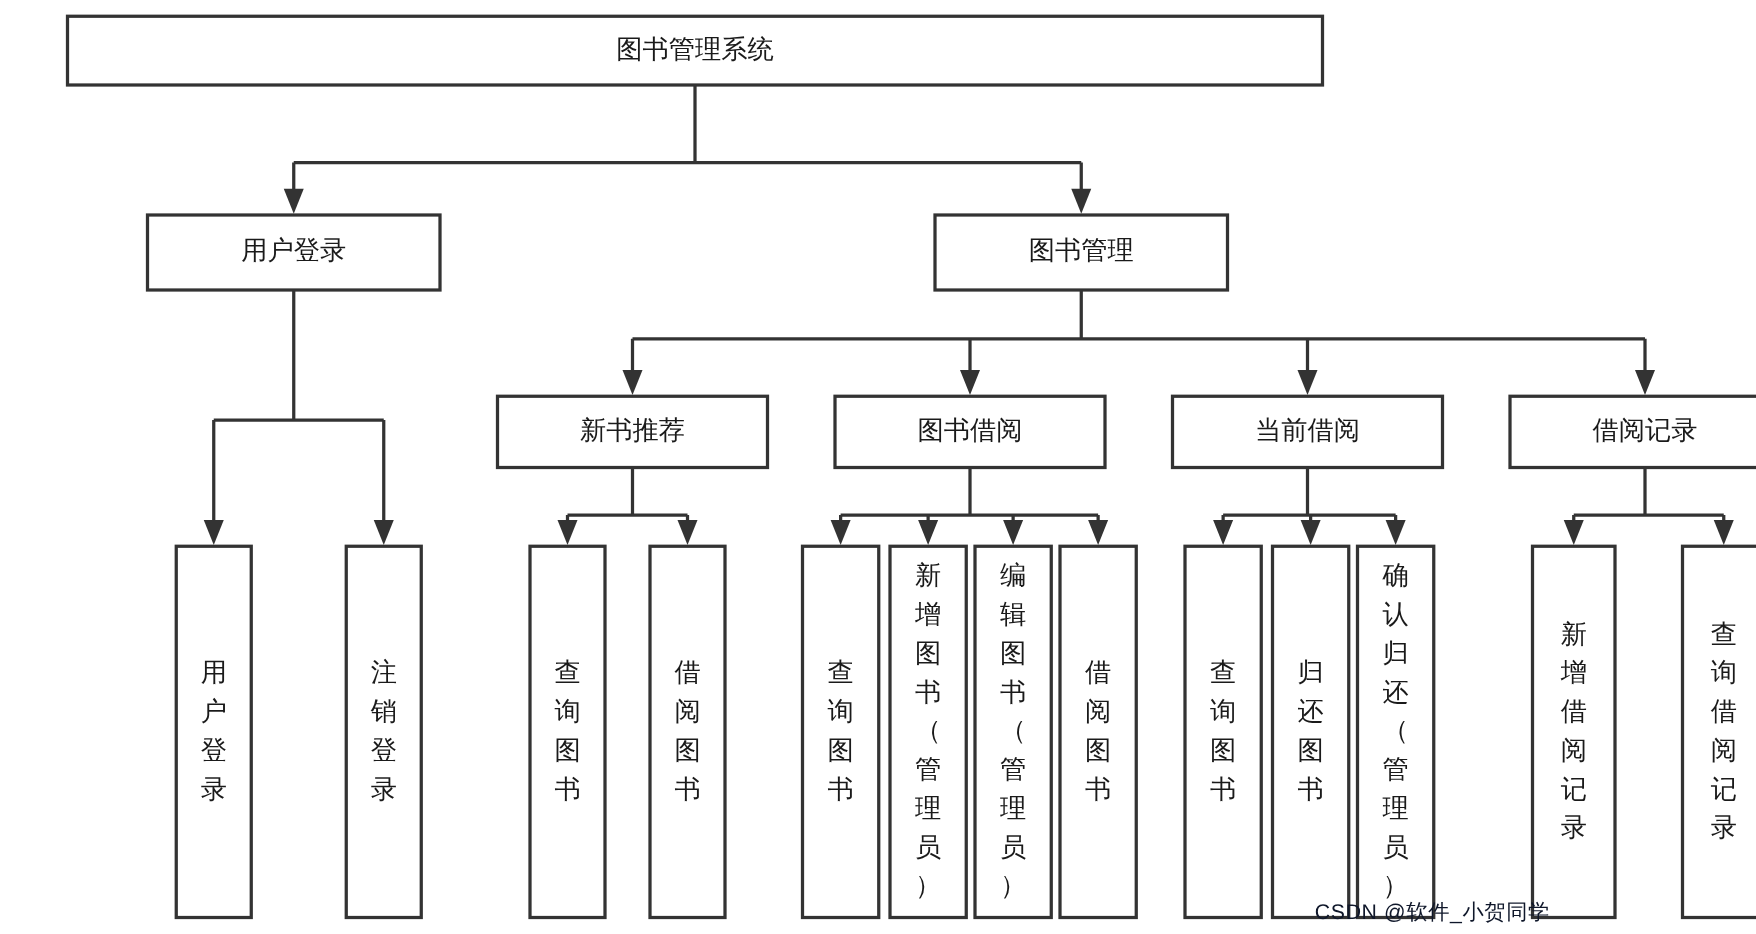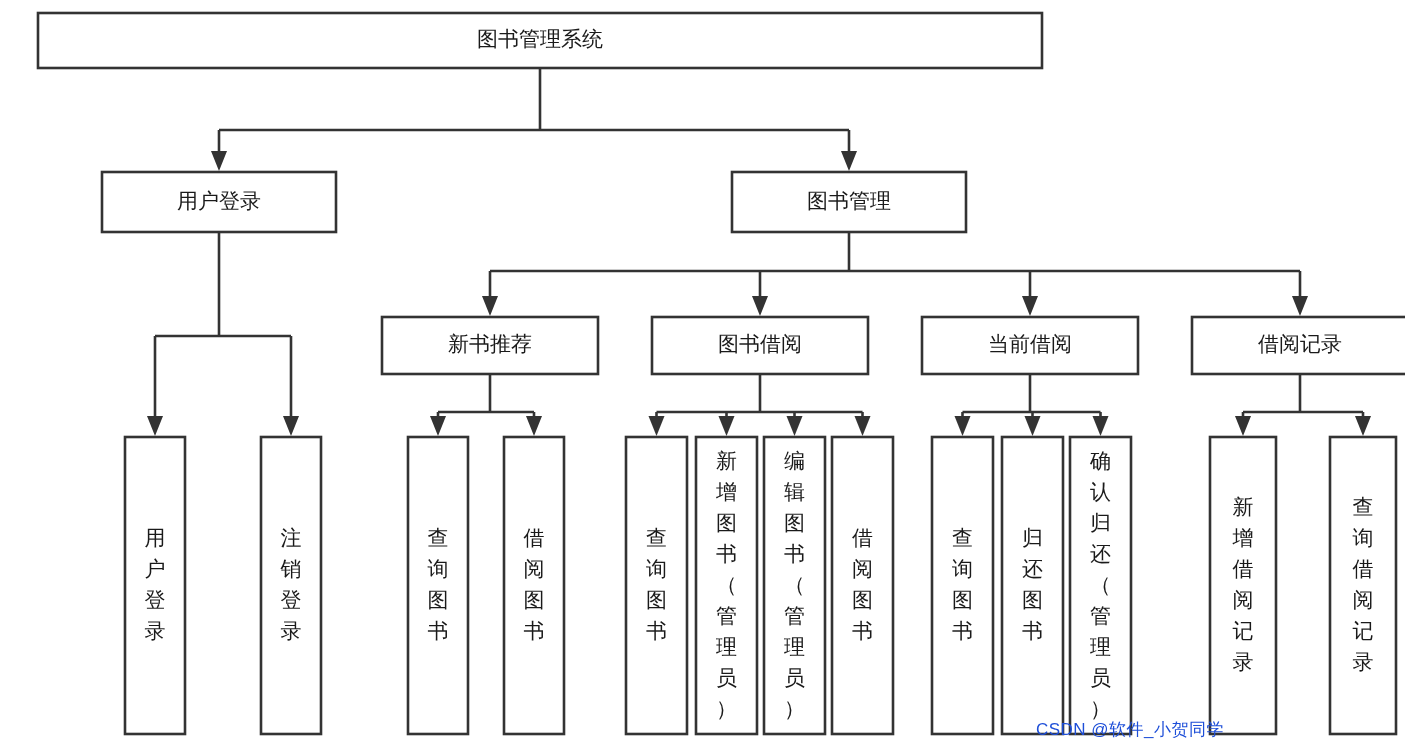--- a/index.html
+++ b/index.html
@@ -9,21 +9,21 @@
   }
   body {
     width: 1405px;
     height: 747px;
     font-family: "Liberation Sans", "DejaVu Sans", sans-serif;
     overflow: hidden;
     position: relative;
   }
   #diagram-root {
     position: absolute;
-    left: 0; top: 0;
+    left: 16px; top: 0;
     width: 1212px;
     height: 747px;
     padding-left: 20px;
   }
   svg.diagram {
     display: block;
     width: 1405px;
     height: 747px;
     background: #ffffff;
   }
@@ -48,21 +48,21 @@
     fill: #1a1a1a;
     text-anchor: middle;
     dominant-baseline: middle;
   }
   .watermark {
     position: absolute;
     right: 8px;
     bottom: 6px;
     font-family: "Liberation Sans", "DejaVu Sans", sans-serif;
     font-size: 17px;
-    color: #1d4ed8;
+    color: #0f172a;
     letter-spacing: 0.5px;
     white-space: nowrap;
     pointer-events: none;
     text-align: right;
   }
 </style>
 </head>
 <body>
 
 <div id="diagram-root">

